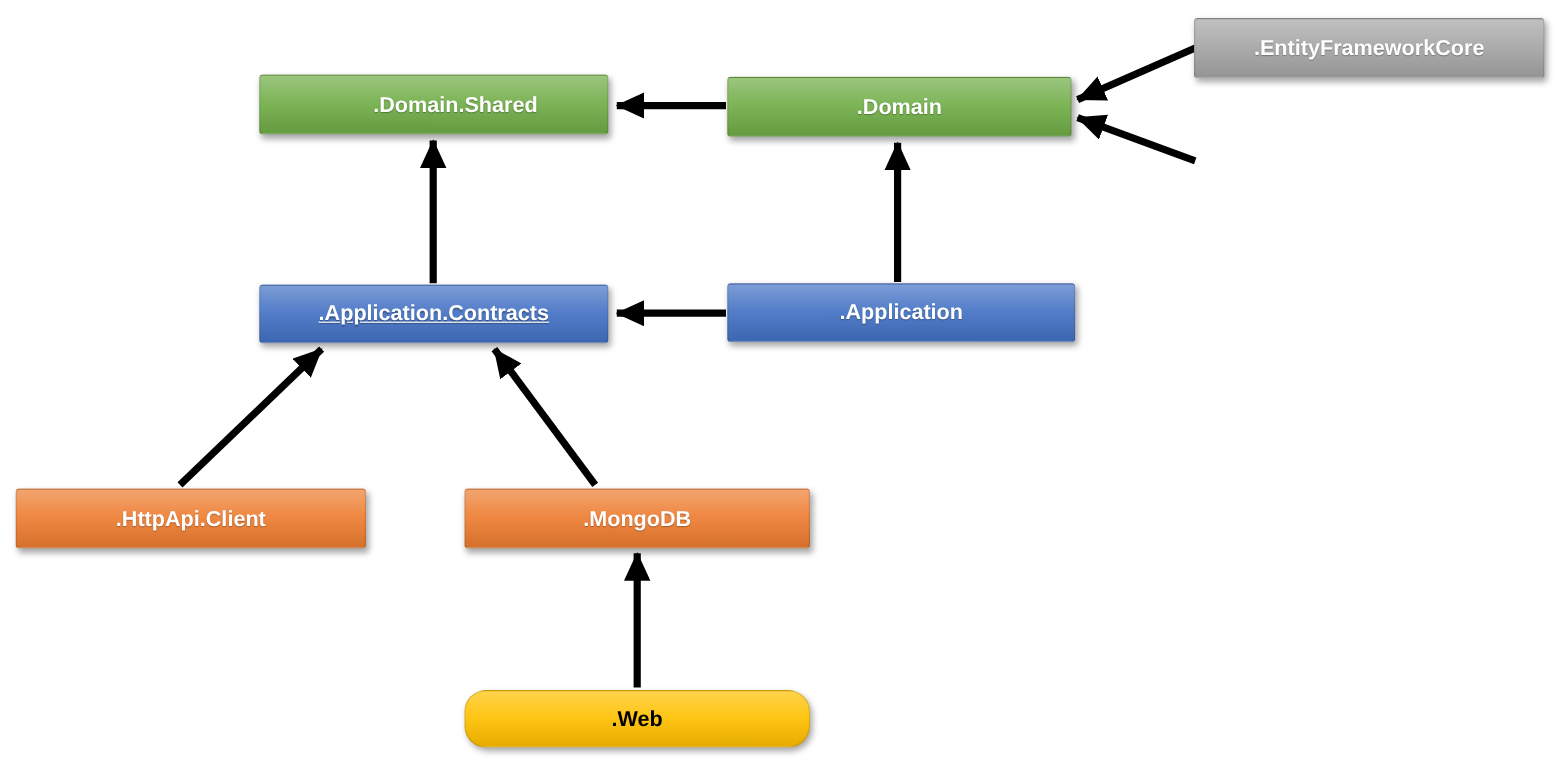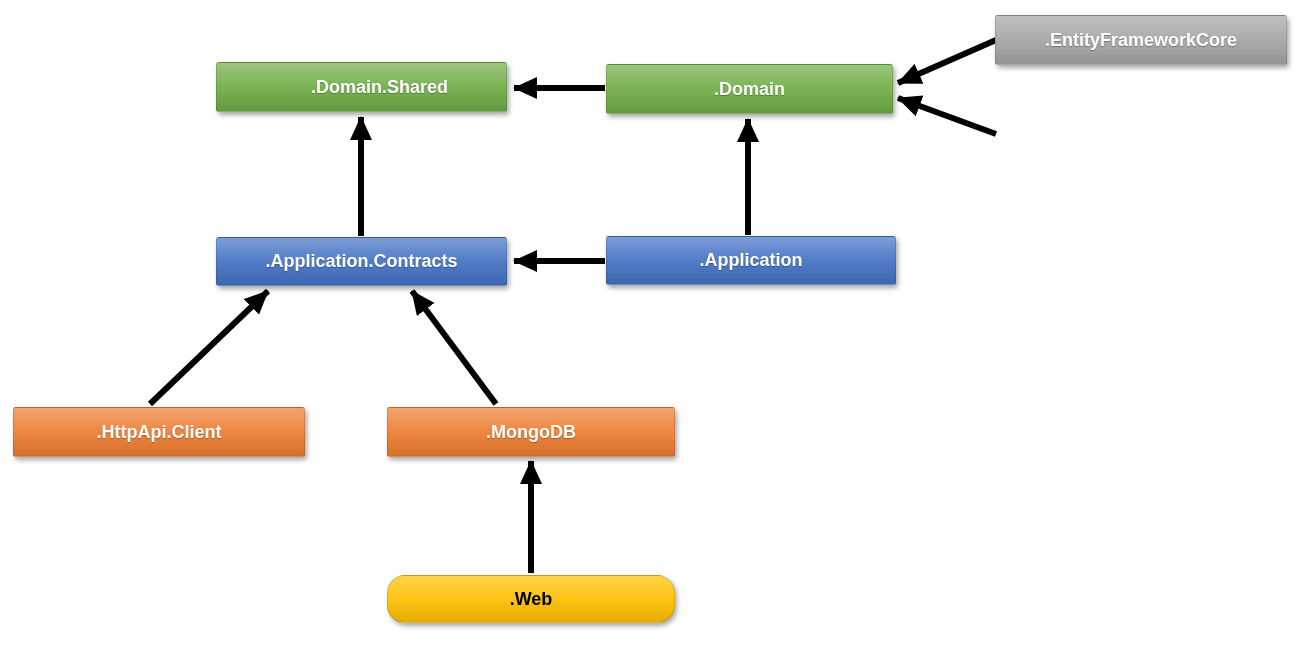--- a/index.html
+++ b/index.html
@@ -69,21 +69,21 @@
     </svg>
 <div class="node light-text" style="left: 216px; top: 62px; width: 291px; height: 50px; background-color: rgb(112, 173, 71); color: rgb(255, 255, 255); padding-left: 36px;">
       <span>.Domain.Shared</span>
     </div>
     <div class="node light-text" style="left: 606px; top: 64px; width: 287px; height: 50px; background-color: rgb(112, 173, 71); color: rgb(255, 255, 255);">
       <span>.Domain</span>
     </div>
     <div class="node light-text" style="left: 995px; top: 15px; width: 292px; height: 50px; background-color: rgb(165, 165, 165); color: rgb(255, 255, 255);">
       <span>.EntityFrameworkCore</span>
     </div>
-    <div class="node light-text" style="left: 216px; top: 237px; width: 291px; height: 49px; background-color: rgb(68, 114, 196); color: rgb(255, 255, 255);">
+    <div class="node light-text" style="left: 216px; top: 237px; width: 291px; height: 49px; background-color: rgb(68, 114, 196); color: rgb(255, 255, 255); text-decoration: underline;">
       <span>.Application.Contracts</span>
     </div>
     <div class="node light-text" style="left: 13px; top: 407px; width: 292px; height: 50px; background-color: rgb(237, 125, 49); color: rgb(255, 255, 255);">
       <span>.HttpApi.Client</span>
     </div>
     <div class="node light-text" style="left: 606px; top: 236px; width: 290px; height: 49px; background-color: rgb(68, 114, 196); color: rgb(255, 255, 255);">
       <span>.Application</span>
     </div>
     <div class="node light-text" style="left: 387px; top: 407px; width: 288px; height: 50px; background-color: rgb(237, 125, 49); color: rgb(255, 255, 255);">
       <span>.MongoDB</span>

